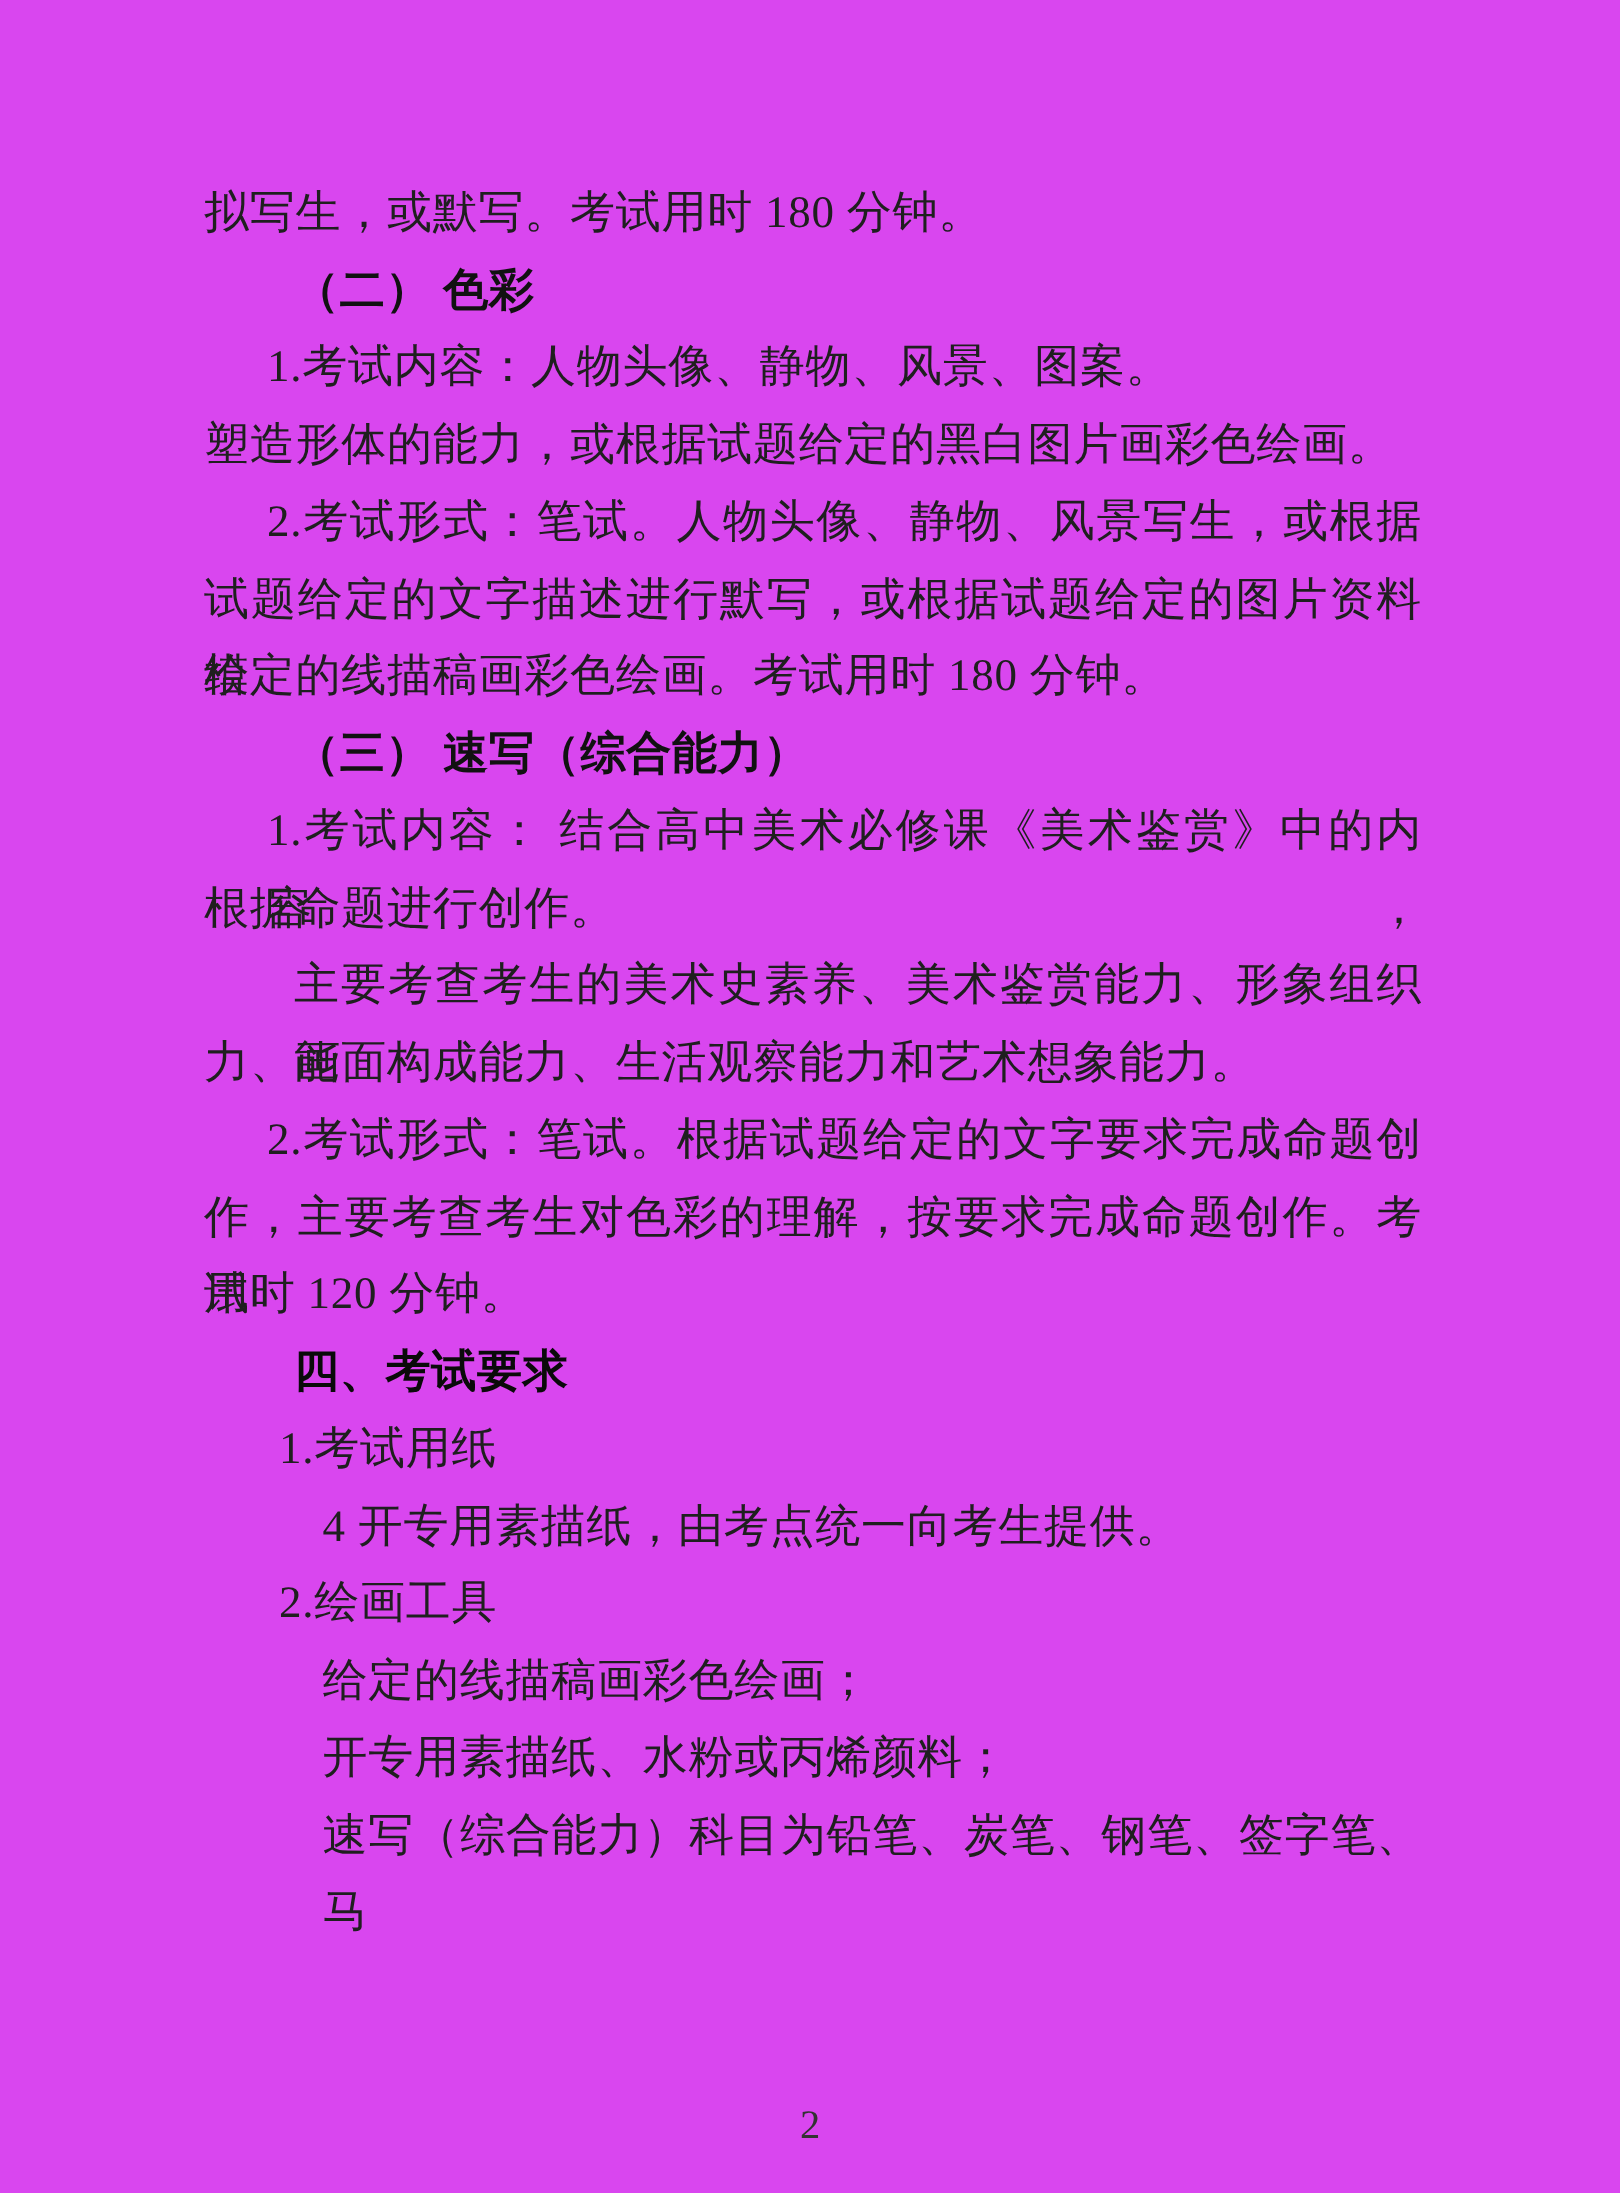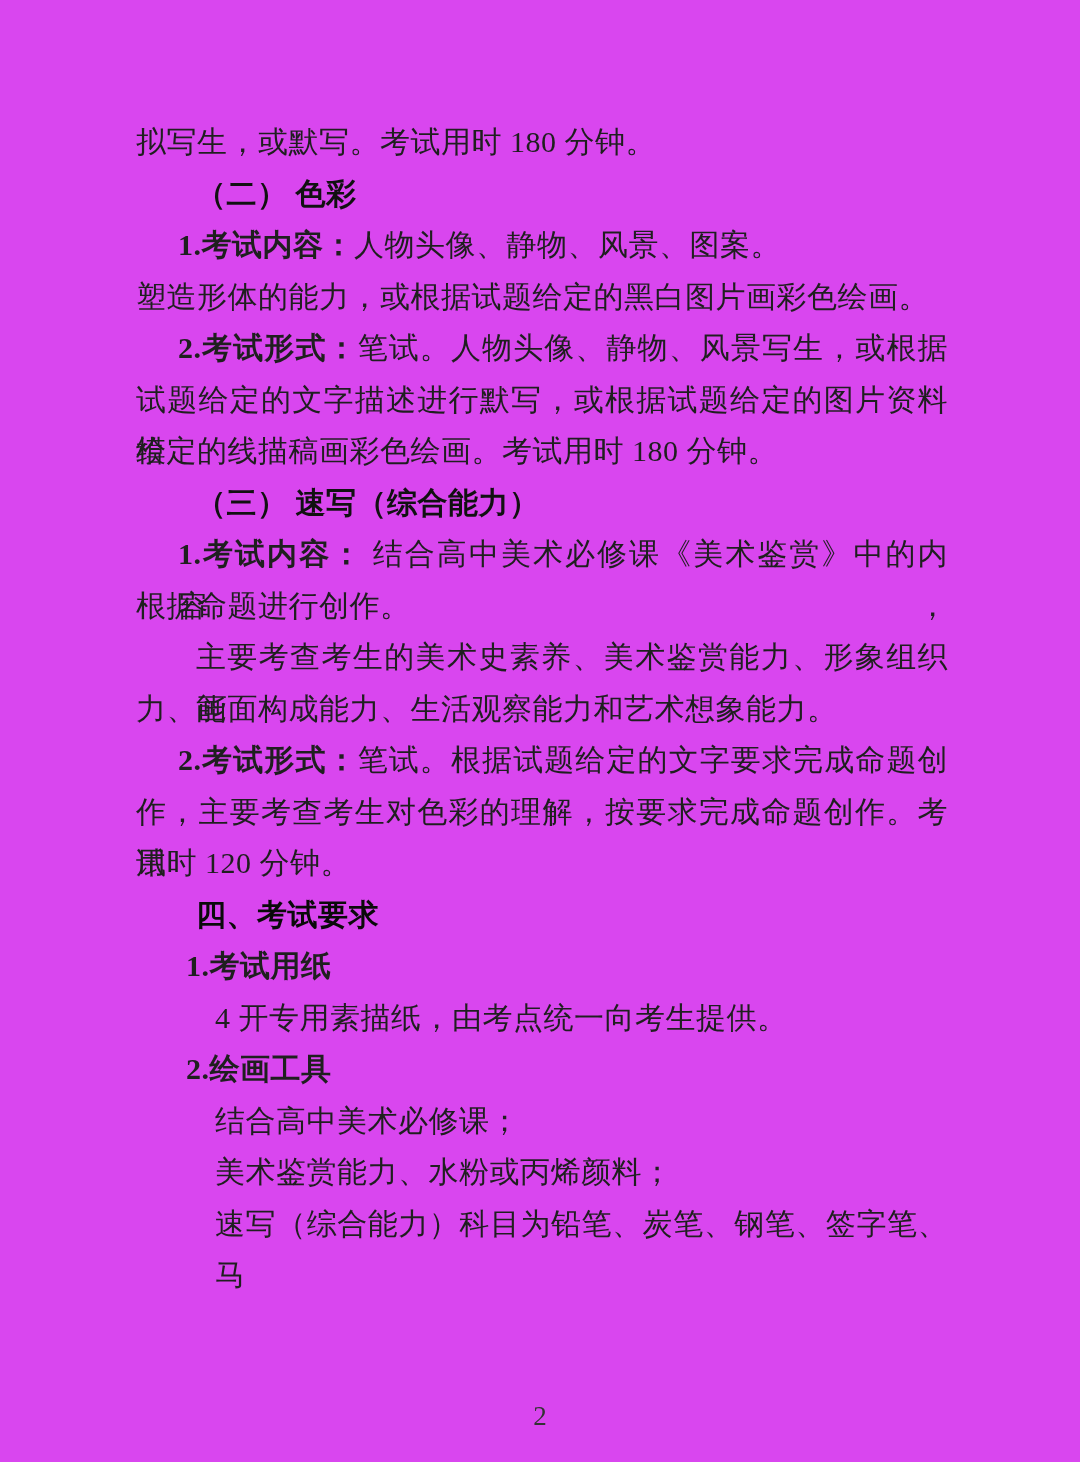--- a/index.html
+++ b/index.html
@@ -31,21 +31,21 @@
   }
   .nw { white-space: nowrap; }
   .just {
     text-align: justify;
     text-align-last: justify;
   }
   .ind1  { padding-left: 42px; }  
   .ind2  { padding-left: 60px; }  
   .ind15 { padding-left: 50px; }  
   .ind25 { padding-left: 79px; }  
-  .b  { font-weight: 700; }
+  .b  { font-weight: 400; }
   .hk { font-weight: 700; color: #111111; }                                     
   .hh { font-weight: 700; color: #0a0a0a;
         font-family: "Liberation Sans", "DejaVu Sans", sans-serif; }            
   .pageno {
     position: absolute;
     top: 1398px;
     left: 0;
     width: 100%;
     text-align: center;
     font-size: 27px;
@@ -92,22 +92,22 @@
     <div class="l nw">用时 120 分钟。</div>
 
     <div class="l nw ind2 hh">四、考试要求</div>
 
     <div class="l nw ind15 b">1.考试用纸</div>
 
     <div class="l nw ind25">4 开专用素描纸，由考点统一向考生提供。</div>
 
     <div class="l nw ind15 b">2.绘画工具</div>
 
-    <div class="l nw ind25">结合高中美术必修课；</div>
+    <div class="l nw ind25">给定的线描稿画彩色绘画；</div>
 
-    <div class="l nw ind25">美术鉴赏能力、水粉或丙烯颜料；</div>
+    <div class="l nw ind25">开专用素描纸、水粉或丙烯颜料；</div>
 
     <div class="l just ind25">速写（综合能力）科目为铅笔、炭笔、钢笔、签字笔、马</div>
 
   </div>
 
   <div class="pageno">2</div>
 </div>
 
 </body></html>

